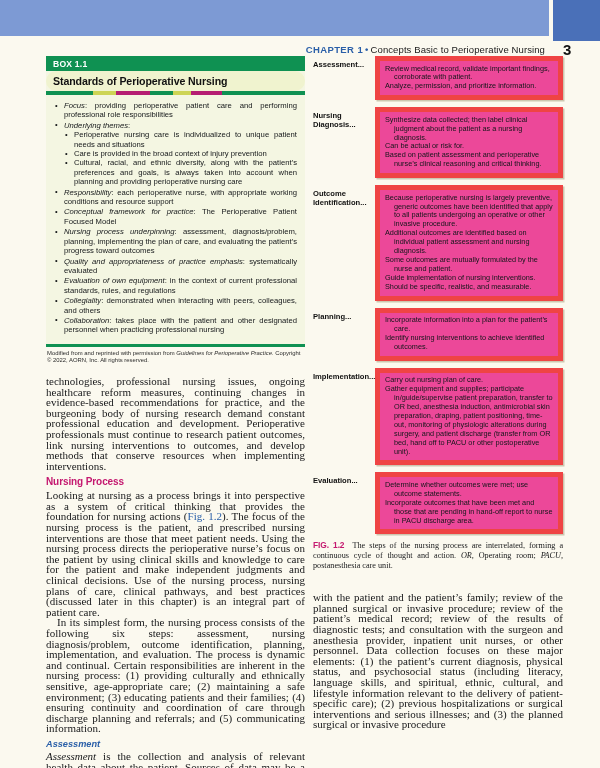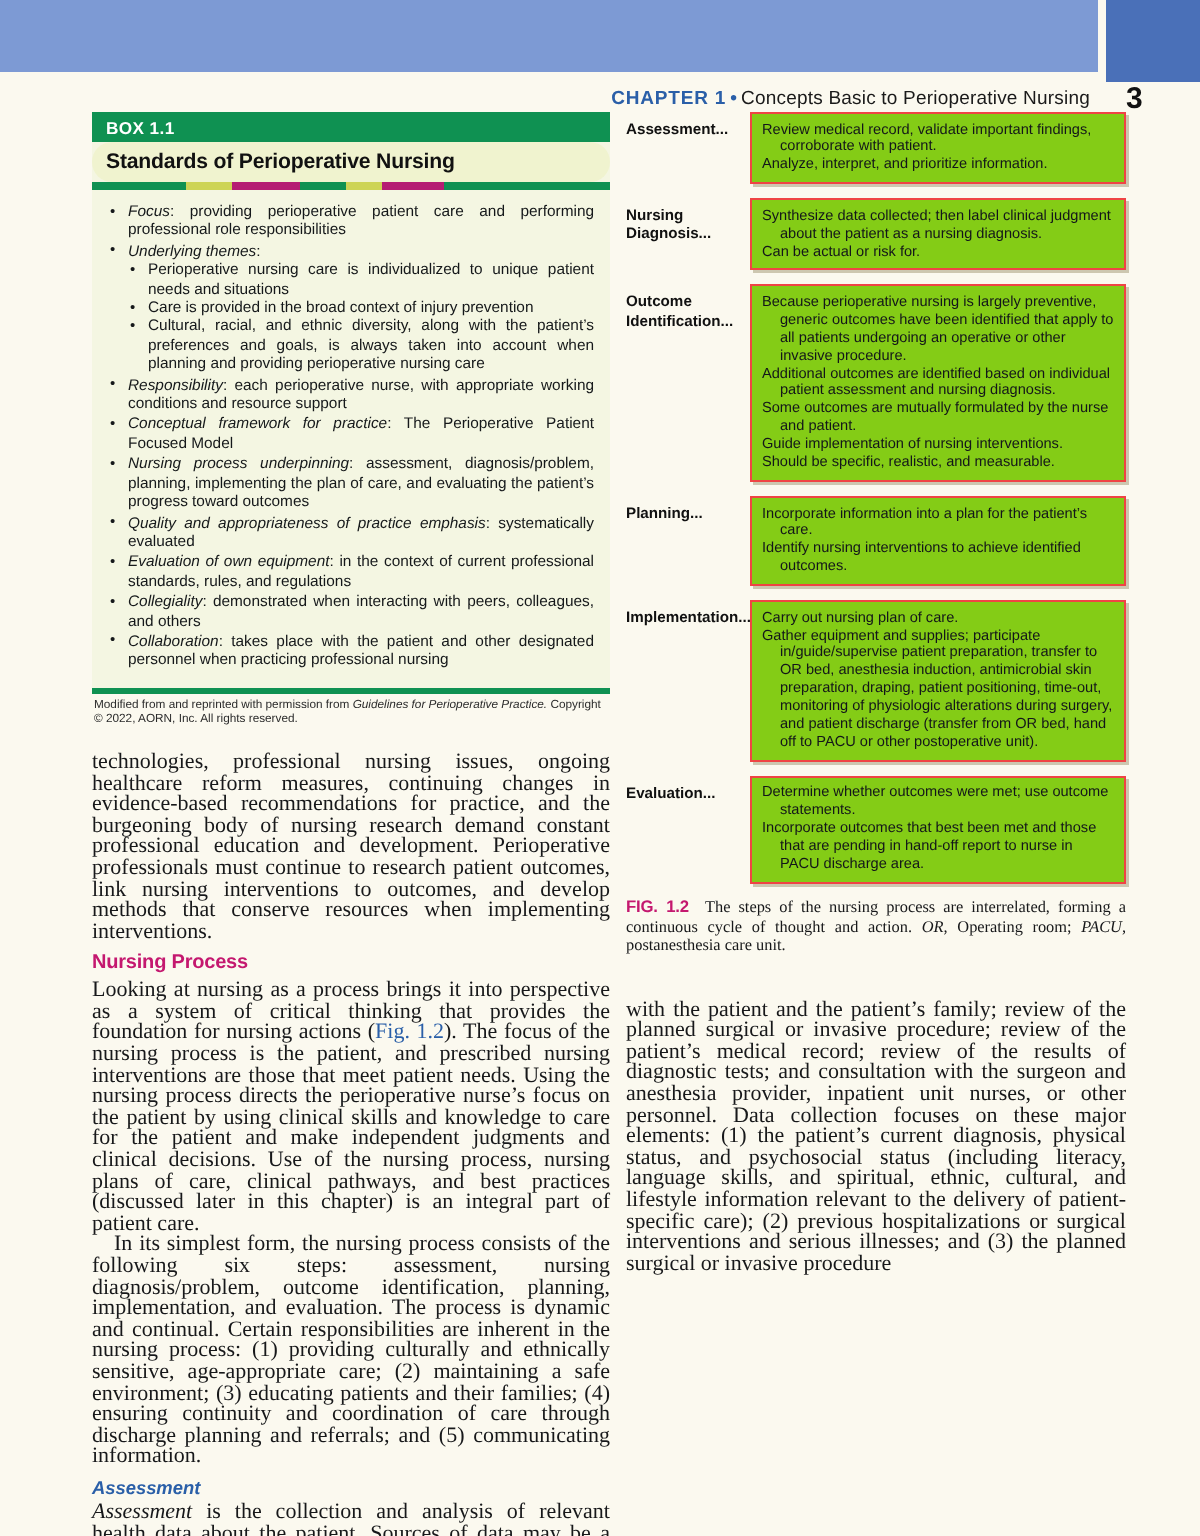--- a/index.html
+++ b/index.html
@@ -113,22 +113,22 @@
   .fig{position:relative;}
   .fig-row{display:flex;align-items:flex-start;margin-bottom:7px;}
   .fig-label{
     width:62px;flex:0 0 62px;
     font-family:"Liberation Sans", sans-serif;
     font-size:7.6px;font-weight:bold;line-height:9.2px;color:#111;
     padding-top:4px;
   }
   .fig-box{
     flex:1;
-    background:#84cc16;
-    border:1px solid #ef4444;
+    background:#ec4899;
+    border:5px solid #ef4444;
     box-shadow:1.5px 1.5px 0 rgba(120,105,60,.35);
     padding:3.5px 5px 4px 5px;
   }
   .fig-box p{
     margin:0;
     font-family:"Liberation Sans", sans-serif;
     font-size:7.3px;line-height:8.9px;color:#13161a;
     padding-left:9px;text-indent:-9px;
   }
   .fig-cap{
@@ -214,28 +214,29 @@
 </div>
 
 <div class="col-right">
 
   <div class="fig">
     <div id="fig-rows">
         <div class="fig-row">
           <div class="fig-label">Assessment...</div>
           <div class="fig-box">
             <p>Review medical record, validate important findings, corroborate with patient.</p>
-            <p>Analyze, interpret, and prioritize information.</p>
+            <p>Analyze, permission, and prioritize information.</p>
           </div>
         </div>
         <div class="fig-row">
           <div class="fig-label">Nursing Diagnosis...</div>
           <div class="fig-box">
             <p>Synthesize data collected; then label clinical judgment about the patient as a nursing diagnosis.</p>
             <p>Can be actual or risk for.</p>
+            <p>Based on patient assessment and perioperative nurse’s clinical reasoning and critical thinking.</p>
           </div>
         </div>
         <div class="fig-row">
           <div class="fig-label">Outcome Identification...</div>
           <div class="fig-box">
             <p>Because perioperative nursing is largely preventive, generic outcomes have been identified that apply to all patients undergoing an operative or other invasive procedure.</p>
             <p>Additional outcomes are identified based on individual patient assessment and nursing diagnosis.</p>
             <p>Some outcomes are mutually formulated by the nurse and patient.</p>
             <p>Guide implementation of nursing interventions.</p>
             <p>Should be specific, realistic, and measurable.</p>
@@ -252,21 +253,21 @@
           <div class="fig-label">Implementation...</div>
           <div class="fig-box">
             <p>Carry out nursing plan of care.</p>
             <p>Gather equipment and supplies; participate in/guide/supervise patient preparation, transfer to OR bed, anesthesia induction, antimicrobial skin preparation, draping, patient positioning, time-out, monitoring of physiologic alterations during surgery, and patient discharge (transfer from OR bed, hand off to PACU or other postoperative unit).</p>
           </div>
         </div>
         <div class="fig-row">
           <div class="fig-label">Evaluation...</div>
           <div class="fig-box">
             <p>Determine whether outcomes were met; use outcome statements.</p>
-            <p>Incorporate outcomes that best been met and those that are pending in hand-off report to nurse in PACU discharge area.</p>
+            <p>Incorporate outcomes that have been met and those that are pending in hand-off report to nurse in PACU discharge area.</p>
           </div>
         </div>
       </div>
 
     <div class="fig-cap">
       <span class="fignum">FIG. 1.2</span>&nbsp;&nbsp;<span>The steps of the nursing process are interrelated, forming a continuous cycle of thought and action. </span><em>OR,</em><span> Operating room; </span><em>PACU,</em><span> postanesthesia care unit.</span>
     </div>
   </div>
 
   <div style="height:22px"></div>

